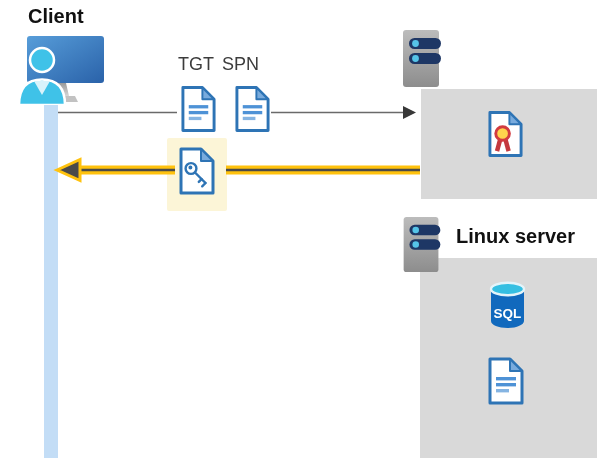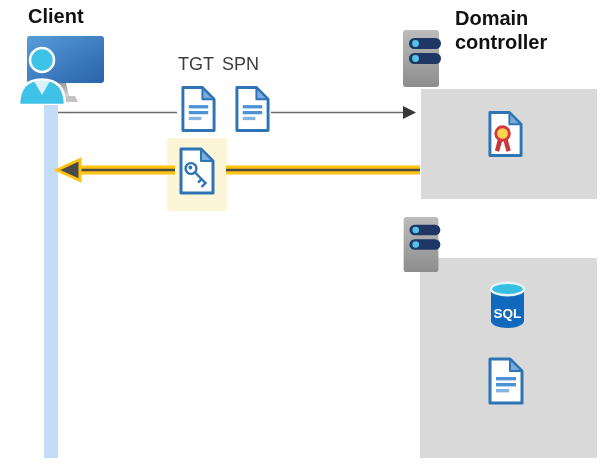--- a/index.html
+++ b/index.html
@@ -112,39 +112,36 @@
     <path d="M23,2 V14 H35 Z" fill="#79abdd" stroke="#2e74b5" stroke-width="2" stroke-linejoin="round"></path>
     <g stroke="#2e74b5" stroke-width="2.4" fill="none" stroke-linecap="round">
       <circle cx="13" cy="21.5" r="5.4"></circle>
       <circle cx="12.4" cy="20.6" r="0.8" fill="#2e74b5"></circle>
       <line x1="17.5" y1="26" x2="27.5" y2="36"></line>
       <line x1="27.5" y1="36" x2="24.2" y2="39.3"></line>
       <line x1="23.6" y1="32.1" x2="20.8" y2="34.9"></line>
     </g>
   </svg>
 
-  <div class="abs heading" id="dc-label">
-    <div>Domain</div>
-    <div>controller</div>
-  </div>
   <svg class="abs" id="dc-server-icon" width="40" height="59" viewBox="0 0 40 59">
     <rect x="1" y="1" width="36" height="57" rx="3" fill="url(#gradServer)"></rect>
     <rect x="7" y="9" width="32" height="11" rx="5.5" fill="#1e3765"></rect>
     <circle cx="13.5" cy="14.5" r="3.4" fill="#56c4e8"></circle>
     <rect x="7" y="24" width="32" height="11" rx="5.5" fill="#1e3765"></rect>
     <circle cx="13.5" cy="29.5" r="3.4" fill="#56c4e8"></circle>
   </svg>
   <svg class="abs" id="cert-icon" width="37" height="48" viewBox="0 0 38 48">
     <path d="M3,2 H23 L35,14 V46 H3 Z" fill="#fff" stroke="#2e74b5" stroke-width="3" stroke-linejoin="round"></path>
     <path d="M23,2 V14 H35 Z" fill="#79abdd" stroke="#2e74b5" stroke-width="2" stroke-linejoin="round"></path>
     <rect x="-2.1" y="2" width="4.6" height="13" fill="#c4393e" transform="translate(14,27) rotate(15)"></rect>
     <rect x="-2.5" y="2" width="4.6" height="13" fill="#c4393e" transform="translate(18.5,27) rotate(-15)"></rect>
     <circle cx="16" cy="23.5" r="7" fill="#ffd44d" stroke="#d23b40" stroke-width="3"></circle>
   </svg>
 
+  <div class="abs heading" id="linux-label">Linux server</div>
   <svg class="abs" id="linux-server-icon" width="40" height="57" viewBox="0 0 40 59">
     <rect x="1" y="1" width="36" height="57" rx="3" fill="url(#gradServer)"></rect>
     <rect x="7" y="9" width="32" height="11" rx="5.5" fill="#1e3765"></rect>
     <circle cx="13.5" cy="14.5" r="3.4" fill="#56c4e8"></circle>
     <rect x="7" y="24" width="32" height="11" rx="5.5" fill="#1e3765"></rect>
     <circle cx="13.5" cy="29.5" r="3.4" fill="#56c4e8"></circle>
   </svg>
   <svg class="abs" id="sql-icon" width="37" height="48" viewBox="0 0 37 48">
     <path d="M2,8 L2,40 C2,43.8 9.4,47 18.5,47 C27.6,47 35,43.8 35,40 L35,8 Z" fill="#1169bd"></path>
     <ellipse cx="18.5" cy="8" rx="16.5" ry="6.3" fill="#35bfe2" stroke="#e3f4fa" stroke-width="2.4"></ellipse>

